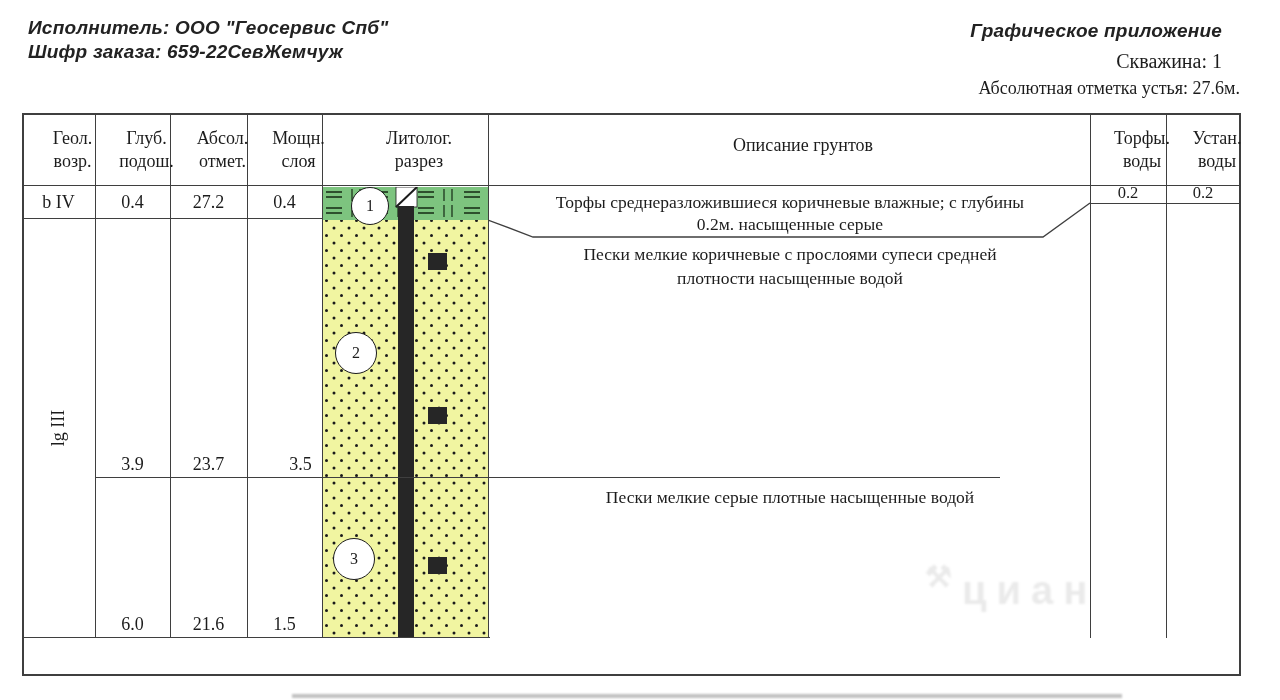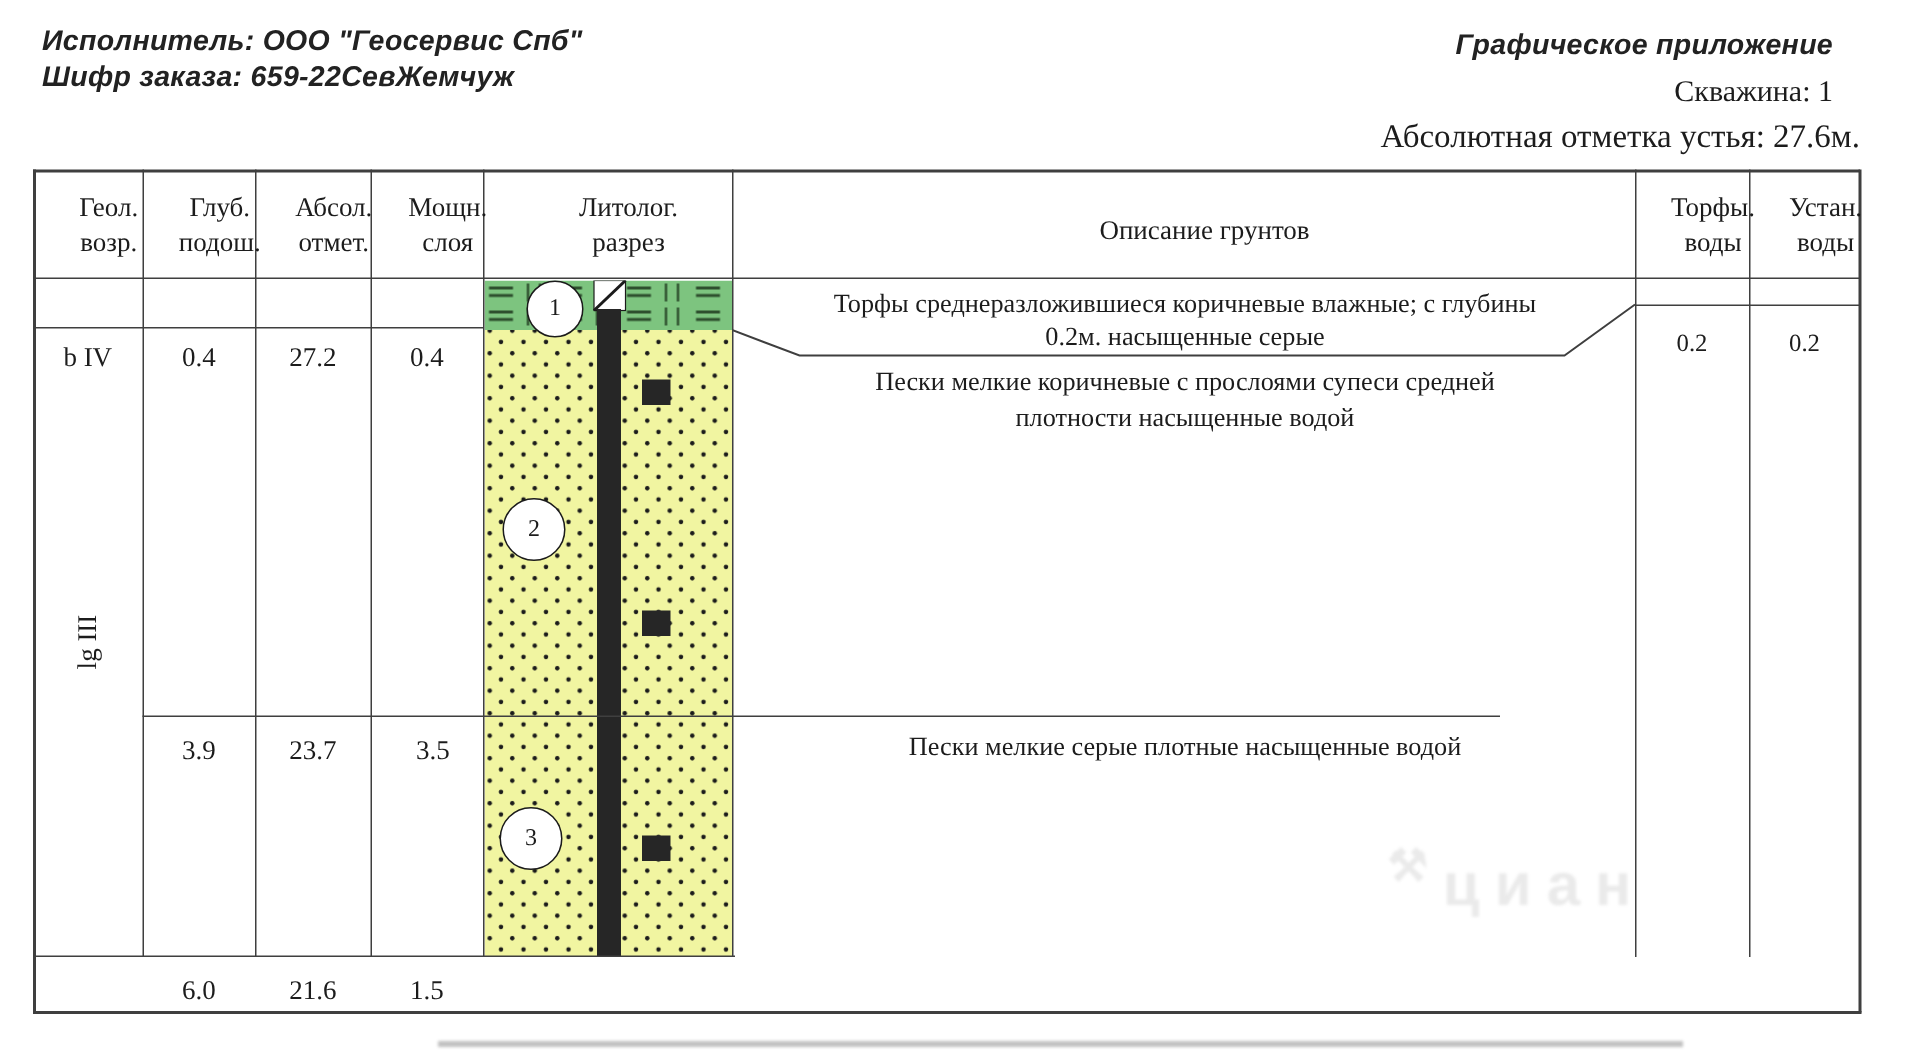--- a/index.html
+++ b/index.html
@@ -17,21 +17,21 @@
     position:absolute;font-family:"Liberation Serif", serif;
     font-size:20px;color:#1c1c1c;white-space:nowrap;text-align:right;
   }
   
   .hl{position:absolute;height:1.4px;background:var(--line_color);}
   .vl{position:absolute;width:1.4px;background:var(--line_color);}
   .outer{background:var(--line_color);}
   
   .cell{
     position:absolute;display:flex;align-items:center;justify-content:center;
-    font-size:18px;white-space:nowrap;margin-top:36px;
+    font-size:18px;white-space:nowrap;
   }
   .hcell{
     position:absolute;display:flex;flex-direction:column;align-items:center;justify-content:center;
     font-size:18px;line-height:23px;text-align:center;margin-left:14px;
   }
   .desc{
     position:absolute;font-size:17.5px;text-align:center;white-space:nowrap;
   }
   .rot{
     position:absolute;display:flex;align-items:center;justify-content:center;
@@ -62,21 +62,21 @@
 </style>
 </head>
 <body>
 
 <div class="page">
 
   <div class="hdr-italic" style="left:28px;top:17px;">Исполнитель: ООО "Геосервис Спб"</div>
   <div class="hdr-italic" style="left:28px;top:41px;">Шифр заказа: 659-22СевЖемчуж</div>
   <div class="hdr-italic" style="right:58px;top:20px;">Графическое приложение</div>
   <div class="hdr-serif" style="right:58px;top:50px;">Скважина: 1</div>
-  <div class="hdr-serif" style="right:40px;top:78px;font-size:22px;">Абсолютная отметка устья: 27.6м.</div>
+  <div class="hdr-serif" style="right:40px;top:78px;font-size:18px;">Абсолютная отметка устья: 27.6м.</div>
 
   <div class="lith">
     <svg width="165" height="451" xmlns="http://www.w3.org/2000/svg">
       <defs>
         <pattern id="peatPat" width="46" height="16" patternUnits="userSpaceOnUse">
           <line x1="3" y1="5" x2="19" y2="5" style="stroke:var(--peat_dark);stroke-width:2"></line>
           <line x1="3" y1="10" x2="19" y2="10" style="stroke:var(--peat_dark);stroke-width:2"></line>
           <line x1="29" y1="2" x2="29" y2="14" style="stroke:var(--peat_dark);stroke-width:1.6"></line>
           <line x1="37" y1="2" x2="37" y2="14" style="stroke:var(--peat_dark);stroke-width:1.6"></line>
         </pattern>
@@ -157,21 +157,21 @@
     <div>отмет.</div>
   </div>
   <div class="hcell" style="left:247px;top:127px;width:75px;height:46px;">
     <div>Мощн.</div>
     <div>слоя</div>
   </div>
   <div class="hcell" style="left:322px;top:127px;width:166px;height:46px;">
     <div>Литолог.</div>
     <div>разрез</div>
   </div>
-  <div class="hcell" style="left:488px;top:125px;width:602px;height:40px;justify-content:flex-end;">
+  <div class="hcell" style="left:488px;top:125px;width:602px;height:40px;">
     <div>Описание грунтов</div>
   </div>
   <div class="hcell" style="left:1090px;top:127px;width:76px;height:46px;">
     <div>Торфы.</div>
     <div>воды</div>
   </div>
   <div class="hcell" style="left:1166px;top:127px;width:74px;height:46px;">
     <div>Устан.</div>
     <div>воды</div>
   </div>
@@ -179,21 +179,21 @@
   <div class="cell txt-layer" style="left:22px;top:190px;width:73px;height:24px;">b IV</div>
   <div class="cell txt-layer" style="left:95px;top:190px;width:75px;height:24px;">0.4</div>
   <div class="cell txt-layer" style="left:170px;top:190px;width:77px;height:24px;">27.2</div>
   <div class="cell txt-layer" style="left:247px;top:190px;width:75px;height:24px;">0.4</div>
   <div class="cell txt-layer" style="left:1090px;top:184px;width:76px;height:17px;font-size:16.5px;">0.2</div>
   <div class="cell txt-layer" style="left:1166px;top:184px;width:74px;height:17px;font-size:16.5px;">0.2</div>
 
   <div class="rot txt-layer" style="left:8px;top:415px;width:100px;height:26px;">lg III</div>
   <div class="cell txt-layer" style="left:95px;top:452px;width:75px;height:24px;">3.9</div>
   <div class="cell txt-layer" style="left:170px;top:452px;width:77px;height:24px;">23.7</div>
-  <div class="cell txt-layer" style="left:251px;top:452px;width:75px;height:24px;">3.5</div>
+  <div class="cell txt-layer" style="left:263px;top:452px;width:75px;height:24px;">3.5</div>
 
   <div class="cell txt-layer" style="left:95px;top:612px;width:75px;height:24px;">6.0</div>
   <div class="cell txt-layer" style="left:170px;top:612px;width:77px;height:24px;">21.6</div>
   <div class="cell txt-layer" style="left:247px;top:612px;width:75px;height:24px;">1.5</div>
 
   <div class="desc txt-layer" style="left:498px;top:192px;width:584px;">Торфы среднеразложившиеся коричневые влажные; с глубины</div>
   <div class="desc txt-layer" style="left:498px;top:214px;width:584px;">0.2м. насыщенные серые</div>
   <div class="desc txt-layer" style="left:498px;top:244px;width:584px;">Пески мелкие коричневые с прослоями супеси средней</div>
   <div class="desc txt-layer" style="left:498px;top:268px;width:584px;">плотности насыщенные водой</div>
   <div class="desc txt-layer" style="left:498px;top:487px;width:584px;">Пески мелкие серые плотные насыщенные водой</div>

